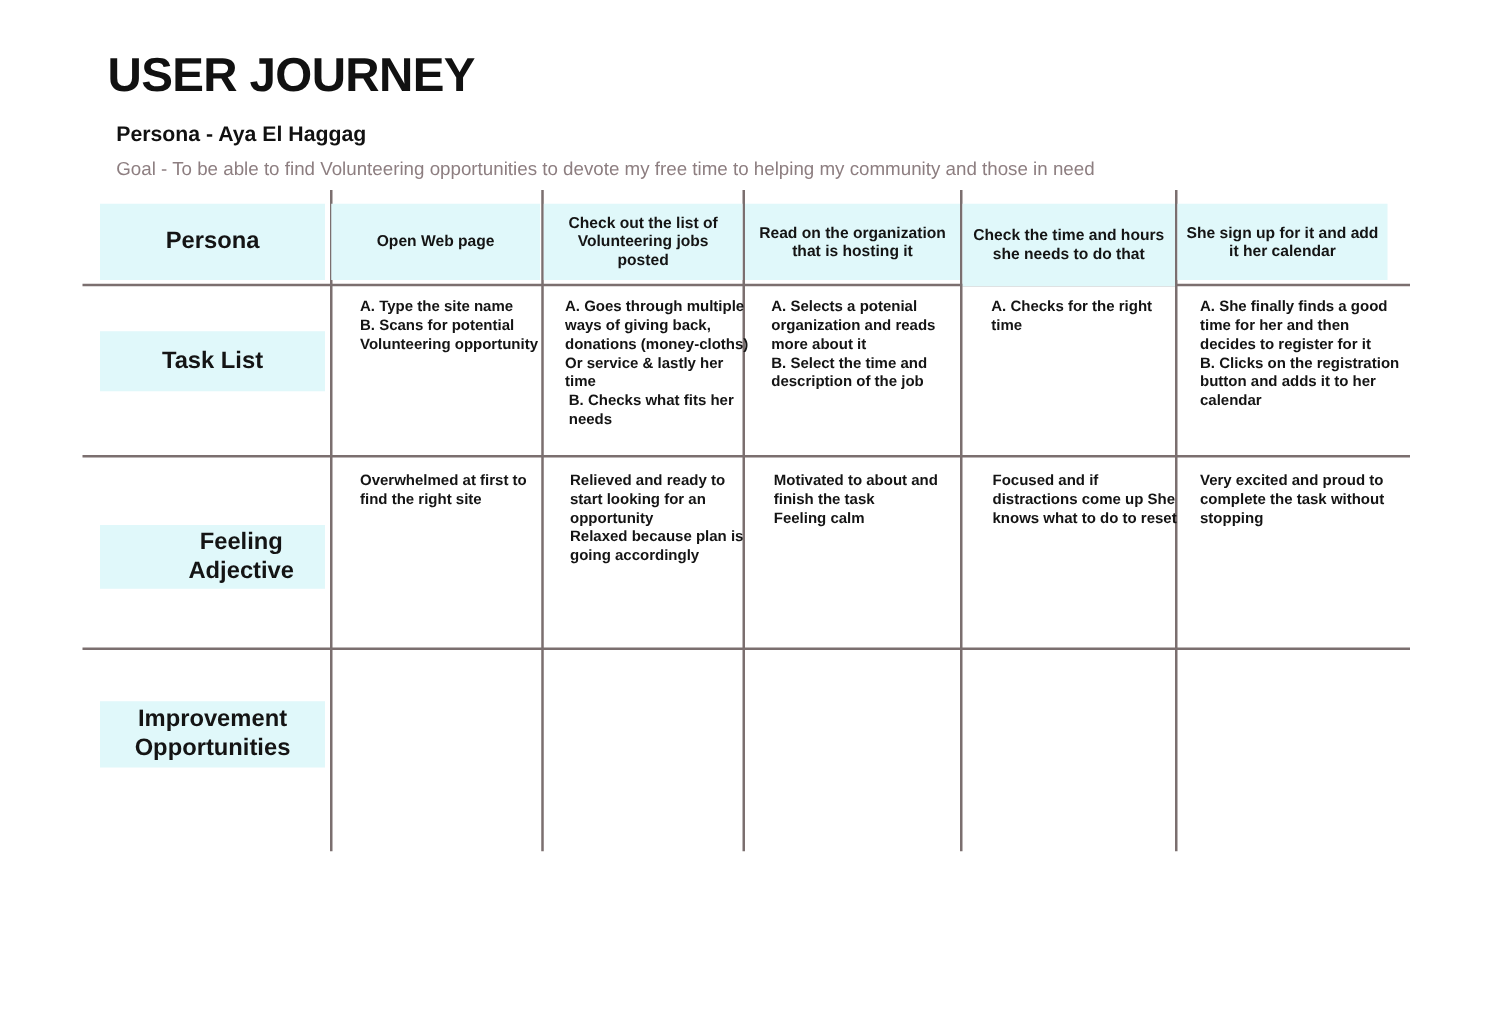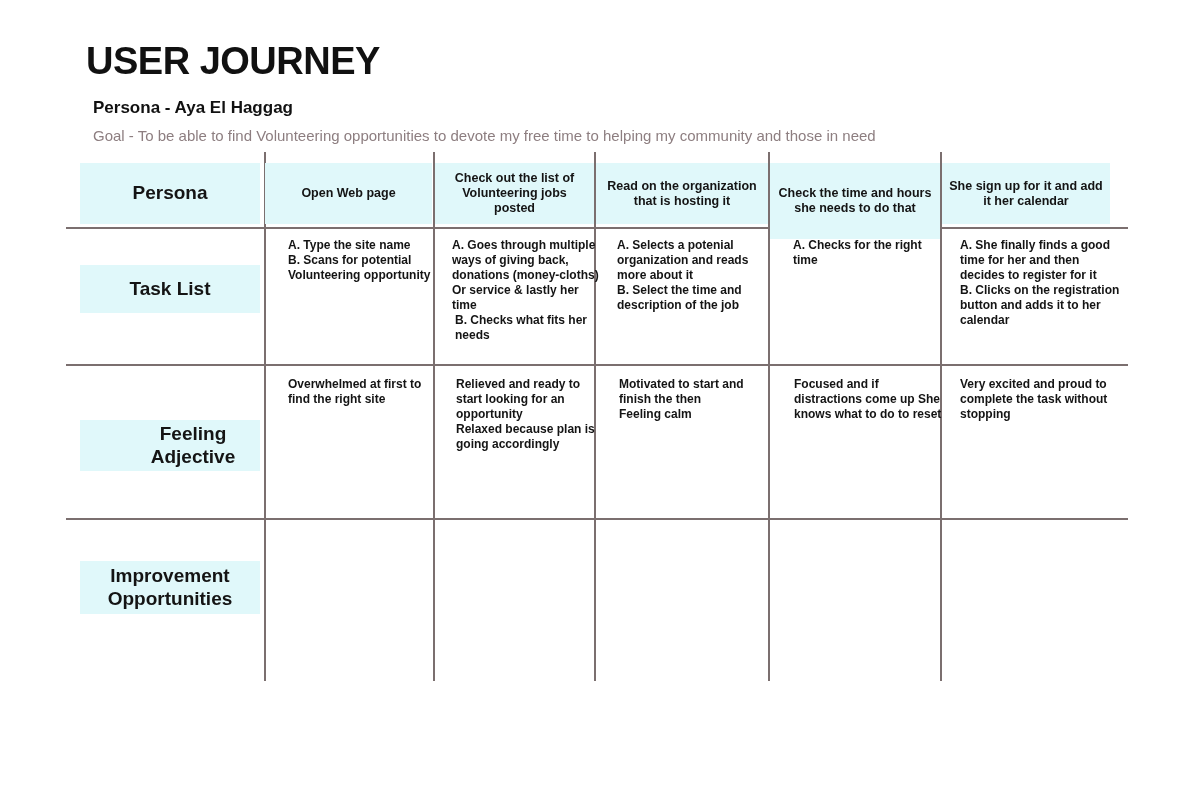--- a/index.html
+++ b/index.html
@@ -65,21 +65,21 @@
 
   <div class="hl" style="left:265px;top:163px;width:167px;height:61px;">
     <span class="colhead">Open Web page</span>
   </div>
   <div class="hl" style="left:435px;top:163px;width:159px;height:61px;text-align:center;">
     <span class="colhead">Check out the list of Volunteering jobs posted</span>
   </div>
   <div class="hl" style="left:596px;top:163px;width:172px;height:61px;">
     <span class="colhead">Read on the organization that is hosting it</span>
   </div>
-  <div class="hl" style="left:770px;top:163px;width:170px;height:76px;">
+  <div class="hl" style="left:770px;top:163px;width:170px;height:66px;">
     <span class="colhead">Check the time and hours she needs to do that</span>
   </div>
   <div class="hl" style="left:942px;top:163px;width:168px;height:61px;">
     <span class="colhead">She sign up for it and add it her calendar</span>
   </div>
 
   <div class="cell" style="left:276px;top:238px;width:152px;">
     <p>A. Type the site name</p>
     <p class="mt23">B. Scans for potential Volunteering opportunity</p>
   </div>
@@ -100,21 +100,21 @@
   </div>
 
   <div class="cell" style="left:276px;top:377px;width:152px;">
     <p>Overwhelmed at first to find the right site</p>
   </div>
   <div class="cell" style="left:444px;top:377px;width:140px;">
     <p>Relieved and ready to start looking for an opportunity</p>
     <p class="mt30">Relaxed because plan is going accordingly</p>
   </div>
   <div class="cell" style="left:607px;top:377px;width:140px;">
-    <p>Motivated to start and finish the then</p>
+    <p>Motivated to about and finish the task</p>
     <p class="mt30">Feeling calm</p>
   </div>
   <div class="cell" style="left:782px;top:377px;width:150px;">
     <p>Focused and if distractions come up She knows what to do to reset</p>
   </div>
   <div class="cell" style="left:948px;top:377px;width:150px;">
     <p>Very excited and proud to complete the task without stopping</p>
   </div>
 
   <div class="empty-cell" style="left:266px;top:520px;width:166px;height:161px;"></div>

